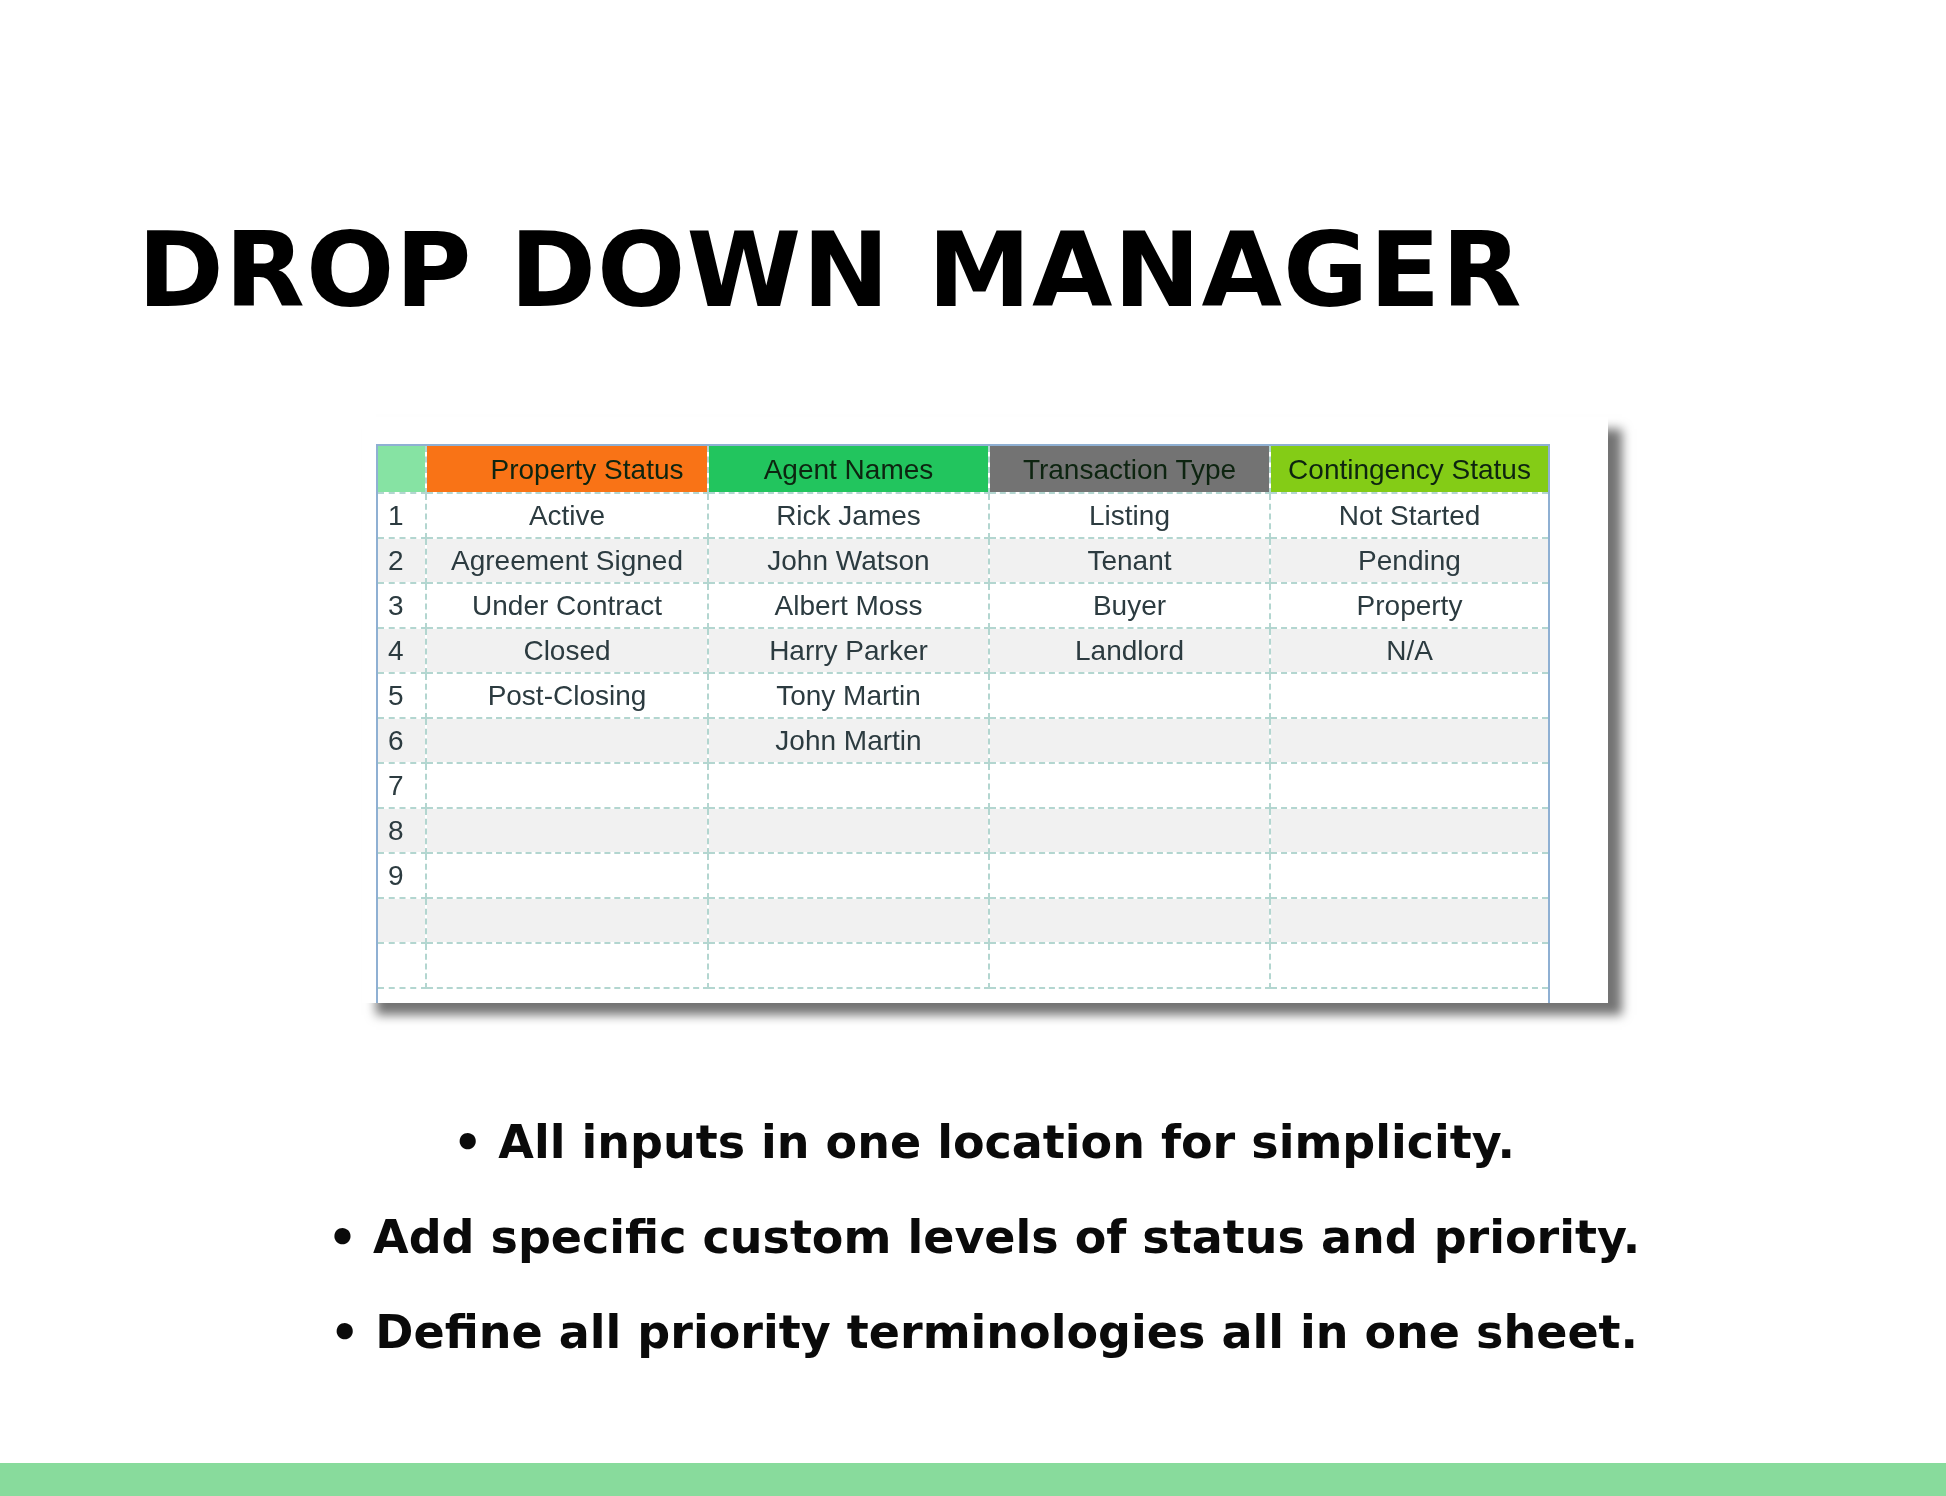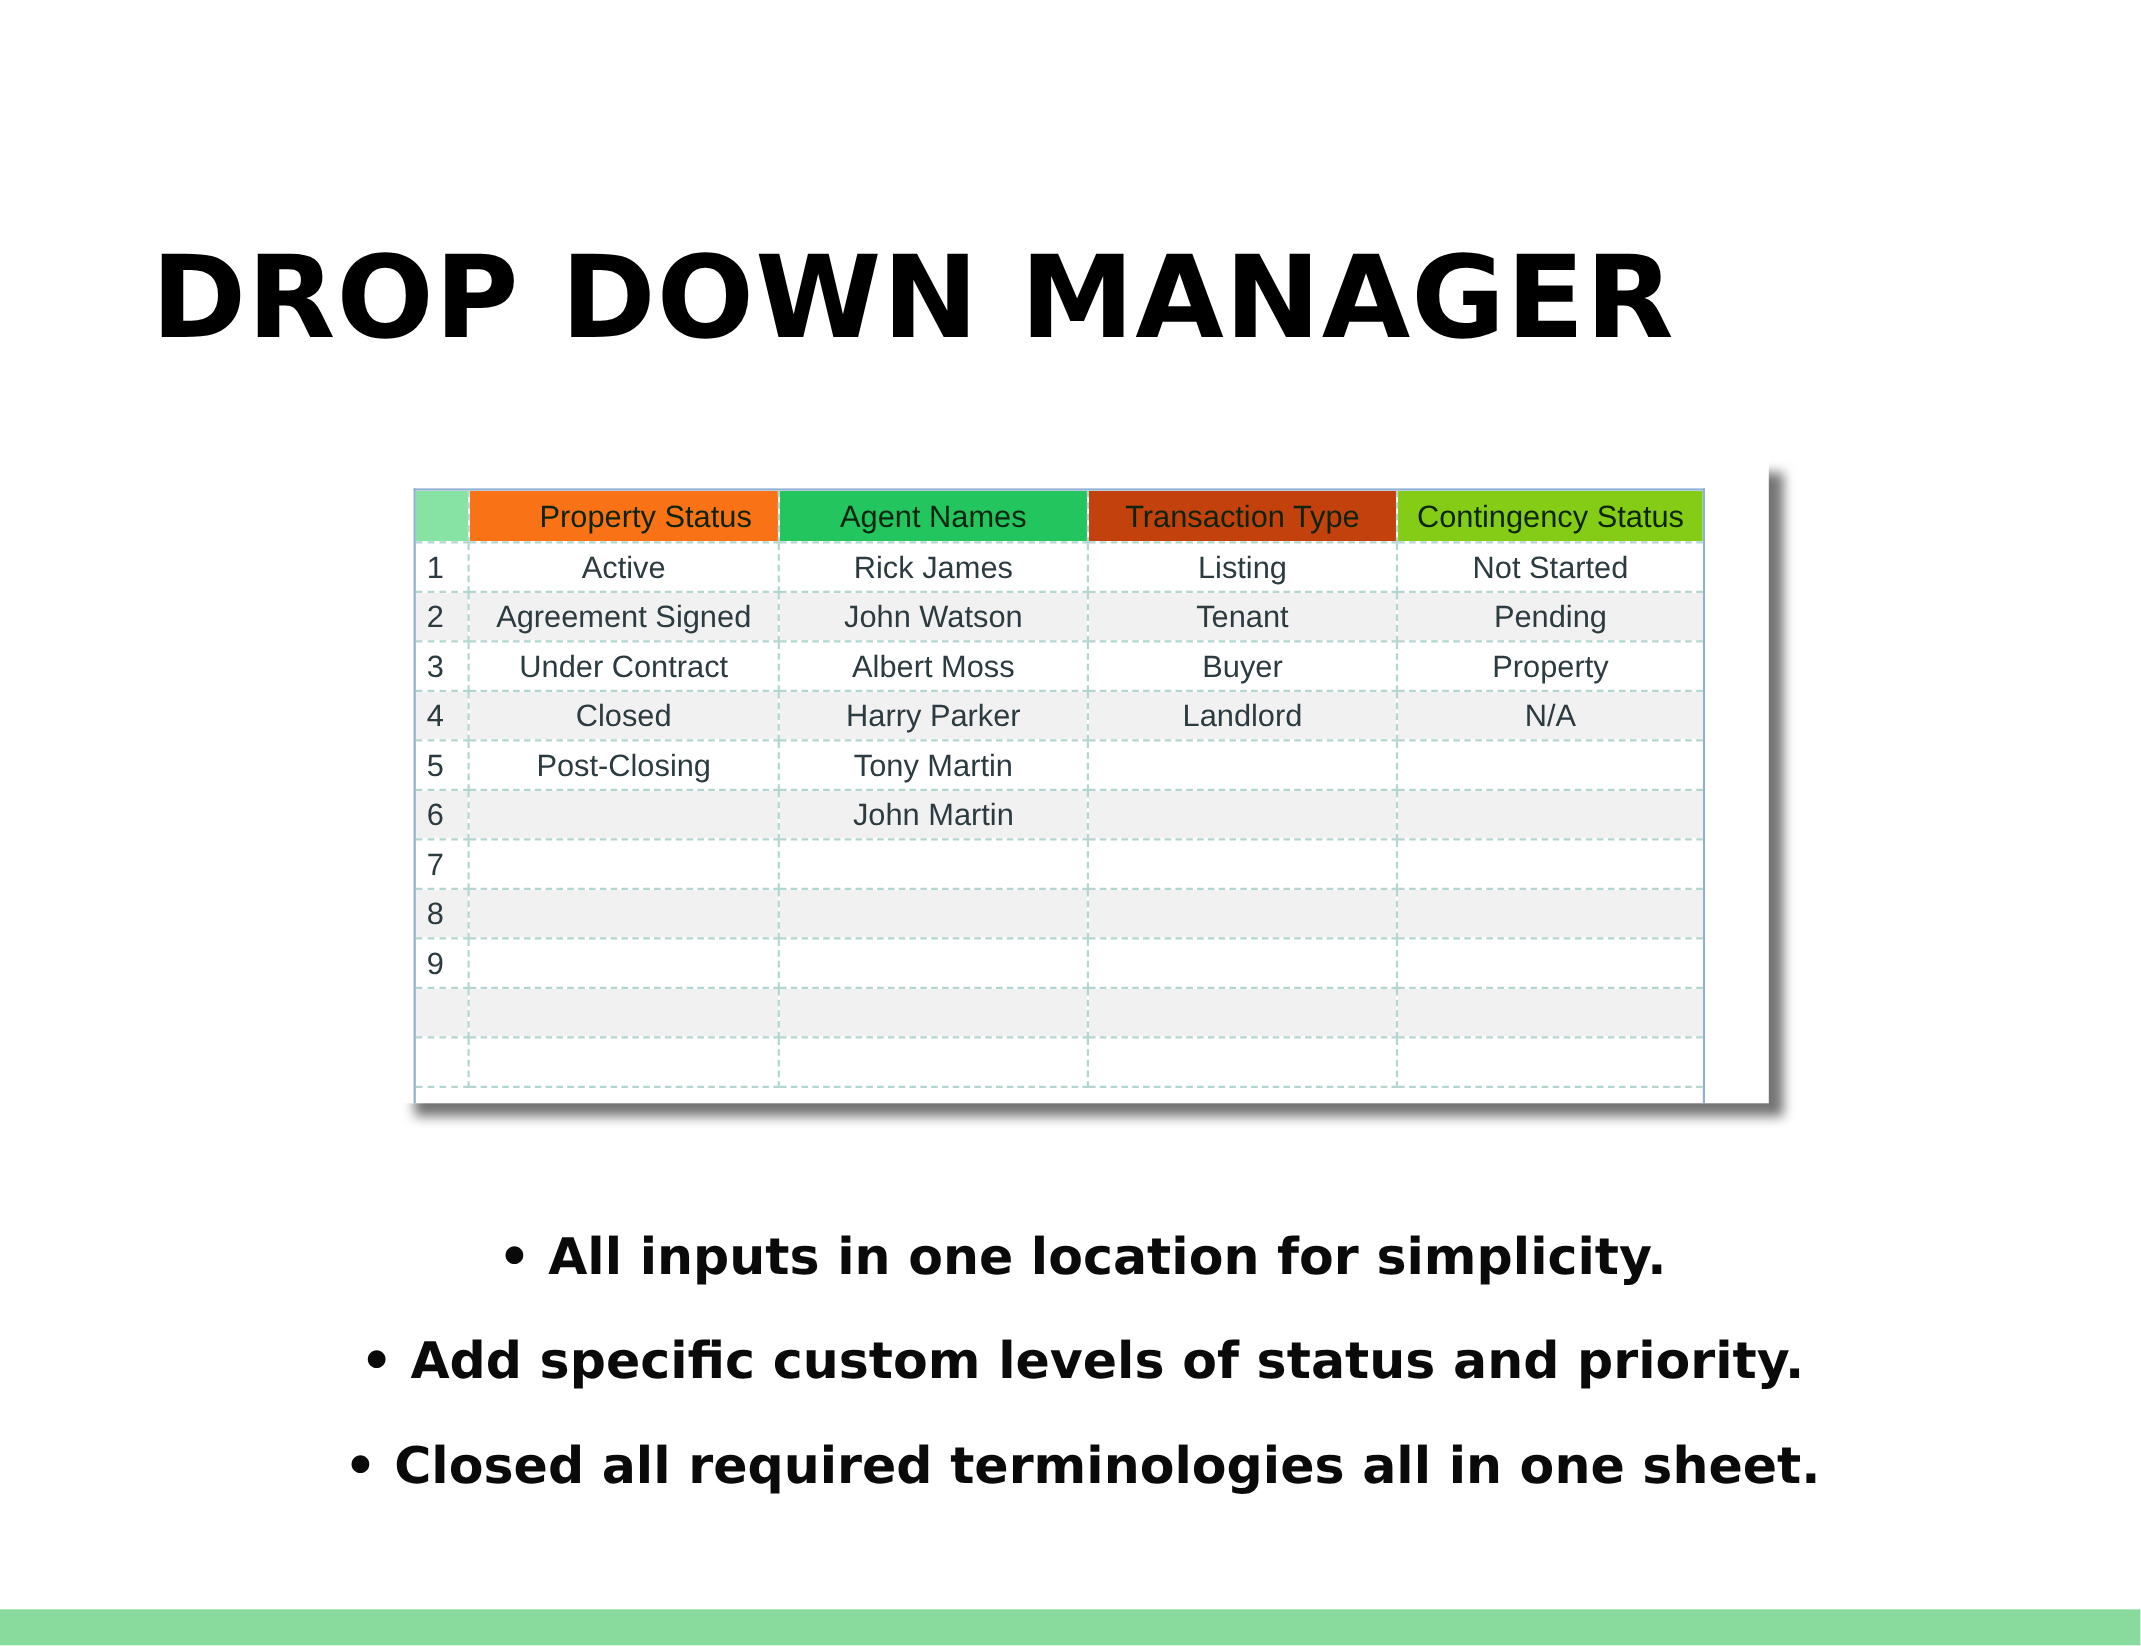--- a/index.html
+++ b/index.html
@@ -125,21 +125,21 @@
         <col class="c-a">
         <col class="c-b">
         <col class="c-c">
         <col class="c-d">
     </colgroup>
     <thead>
       <tr>
         <th style="background: rgb(134, 227, 163);"></th>
         <th style="background: #f97316; padding-left: 40px;">Property Status</th>
         <th style="background: #22c55e;">Agent Names</th>
-        <th style="background: #c2410c;">Transaction Type</th>
+        <th style="background: #737373;">Transaction Type</th>
         <th style="background: #84cc16;">Contingency Status</th>
       </tr>
     </thead>
     <tbody>
       <tr>
         <td class="rownum">1</td>
         <td>Active</td>
         <td>Rick James</td>
         <td>Listing</td>
         <td>Not Started</td>
@@ -219,17 +219,17 @@
 </div>
 
 <div class="bullets">
   <div class="bullet">
     <span class="bullet-dot">•</span><span>All inputs in one location for simplicity.</span>
   </div>
   <div class="bullet">
     <span class="bullet-dot">•</span><span>Add specific custom levels of status and priority.</span>
   </div>
   <div class="bullet">
-    <span class="bullet-dot">•</span><span>Closed all required terminologies all in one sheet.</span>
+    <span class="bullet-dot">•</span><span>Define all priority terminologies all in one sheet.</span>
   </div>
 </div>
 
 <div class="footer-bar" style="background: rgb(136, 219, 156);"></div>
 
 </body></html>

